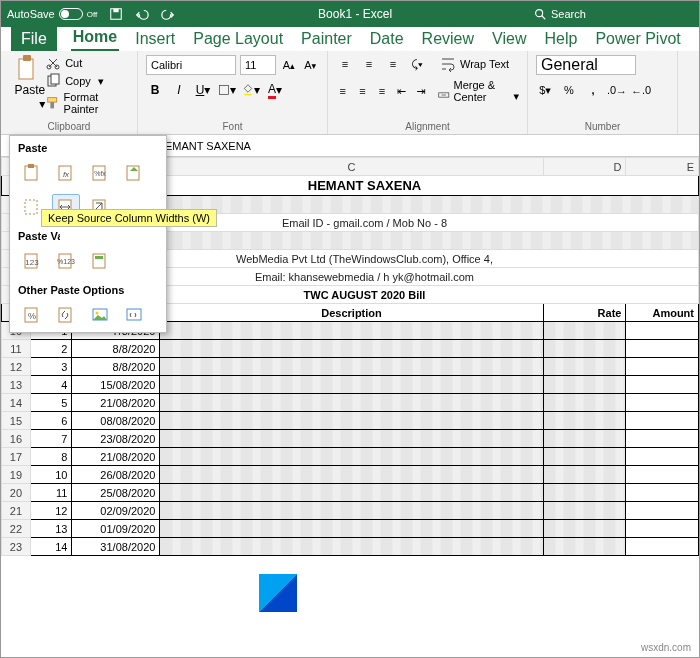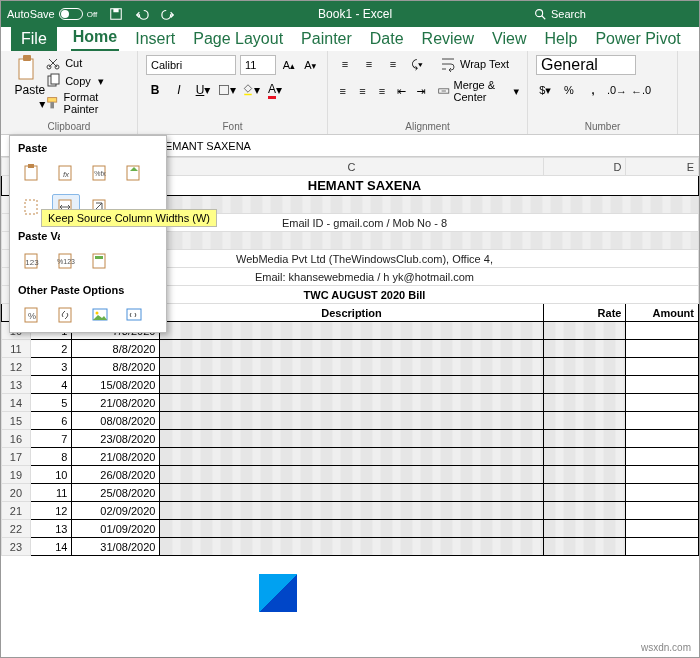--- a/index.html
+++ b/index.html
@@ -213,21 +213,21 @@
             </svg>
             <span>Wrap Text</span>
           </span>
     </div>
     <div class="align-row" style="margin-top:6px">
       <span class="btn-s">≡</span>
       <span class="btn-s">≡</span>
       <span class="btn-s">≡</span>
       <span class="btn-s">⇤</span>
       <span class="btn-s">⇥</span>
-      <span style="font-size:11px;display:flex;gap:4px;align-items:center;margin-left:4px"><svg class="ico" viewBox="0 0 16 16">
+      <span style="font-size:11px;display:flex;gap:4px;align-items:flex-end;margin-left:4px"><svg class="ico" viewBox="0 0 16 16">
               <rect x="1" y="5" width="14" height="6" fill="none" stroke="#444"></rect>
               <path d="M5 8h6" stroke="#444"></path>
             </svg><span>Merge &amp; Center</span>▾</span>
     </div>
     </div>
     <div class="group-label">Alignment</div>
   </div>
 
   <div class="group num-group">
     <div>

